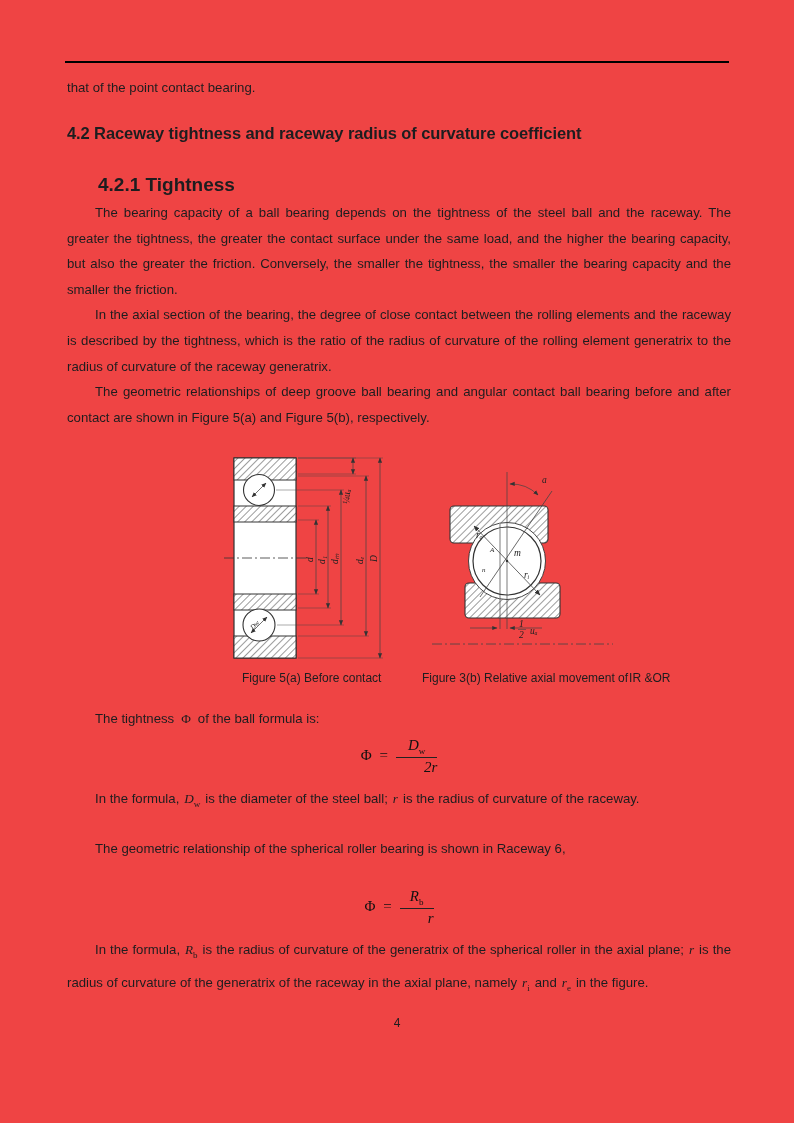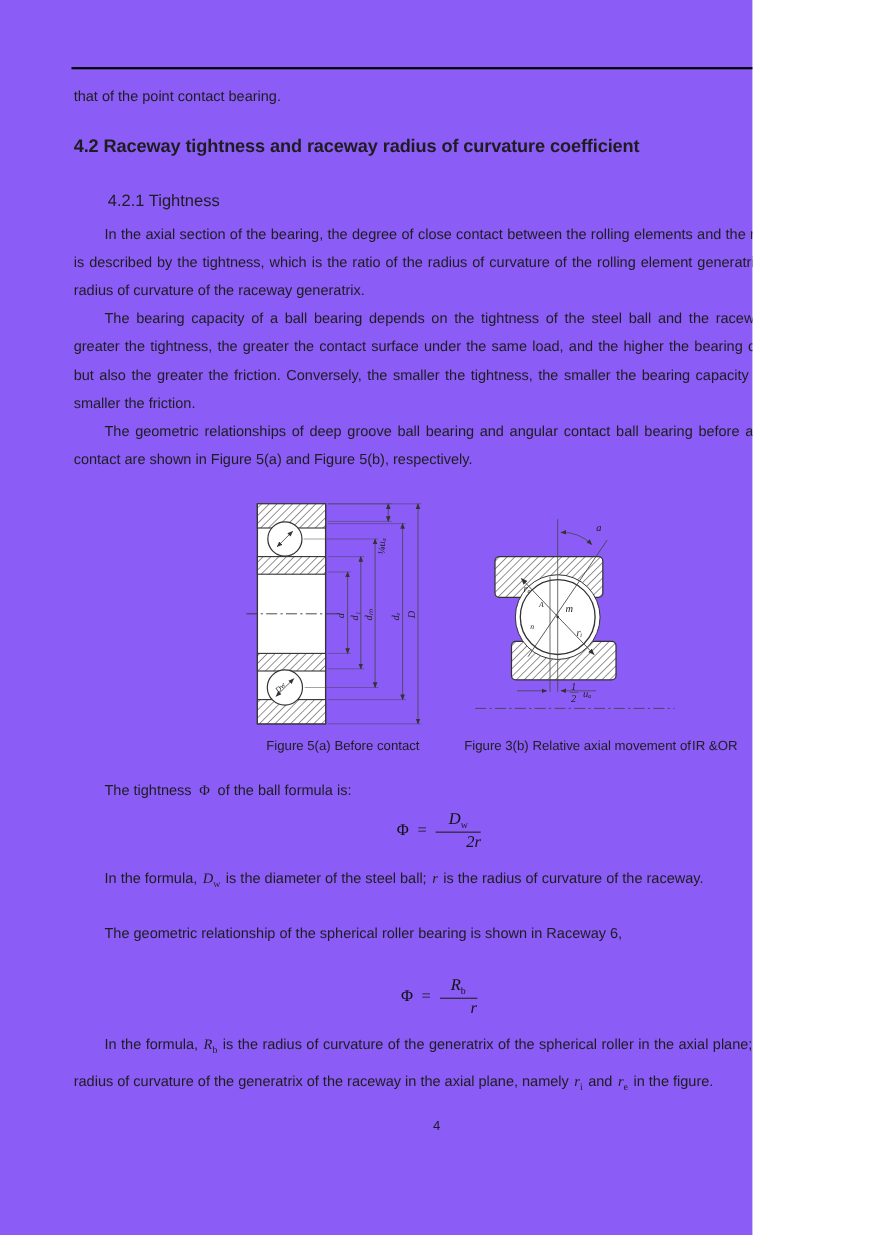--- a/index.html
+++ b/index.html
@@ -1,21 +1,21 @@
 <!DOCTYPE html>
 <html><head>
 <meta charset="utf-8">
 <style>
   html,body{margin:0;padding:0;background:#fff;}
-  .page{position:relative;width:684px;height:1123px;background:#8b5cf6;overflow:hidden;
+  .page{position:relative;width:794px;height:1123px;background:#ef4444;overflow:hidden;
         font-family:"Liberation Sans",sans-serif;color:#1d1d1f;}
   .rule{position:absolute;left:65px;top:61px;width:664px;height:2px;background:#000;}
   .intro{position:absolute;left:67px;top:80px;width:664px;font-size:13.2px;}
   .h1{position:absolute;left:67px;top:124px;width:680px;font-size:16.5px;font-weight:bold;letter-spacing:-0.1px;}
-  .h2{position:absolute;left:98px;top:174px;font-size:15px;font-weight:normal;}
+  .h2{position:absolute;left:98px;top:174px;font-size:19px;font-weight:bold;}
   .flow{position:absolute;left:67px;top:200px;width:664px;font-size:13.2px;line-height:25.6px;
         text-align:justify;text-align-last:left;}
   .flow p{margin:0;text-indent:28px;}
   .mi{font-family:"Liberation Serif",serif;font-style:italic;margin:0 5px;}
   .mi sub{font-style:normal;font-size:9px;}
   .phi{font-family:"Liberation Serif",serif;font-style:normal;margin:0 7px;}
   .figA{position:absolute;left:222px;top:452px;}
   .figB{position:absolute;left:430px;top:466px;}
   .caprow{position:absolute;left:0;top:671px;width:794px;font-size:12px;}
   .capA{position:absolute;left:242px;}
@@ -42,22 +42,22 @@
 <div class="page">
 
   <div class="rule"></div>
 
   <div class="intro">that of the point contact bearing.</div>
 
   <div class="h1">4.2 Raceway tightness and raceway radius of curvature coefficient</div>
   <div class="h2">4.2.1 Tightness</div>
 
   <div class="flow">
+    <p>The bearing capacity of a ball bearing depends on the tightness of the steel ball and the raceway. The greater the tightness, the greater the contact surface under the same load, and the higher the bearing capacity, but also the greater the friction. Conversely, the smaller the tightness, the smaller the bearing capacity and the smaller the friction.</p>
     <p>In the axial section of the bearing, the degree of close contact between the rolling elements and the raceway is described by the tightness, which is the ratio of the radius of curvature of the rolling element generatrix to the radius of curvature of the raceway generatrix.</p>
-    <p>The bearing capacity of a ball bearing depends on the tightness of the steel ball and the raceway. The greater the tightness, the greater the contact surface under the same load, and the higher the bearing capacity, but also the greater the friction. Conversely, the smaller the tightness, the smaller the bearing capacity and the smaller the friction.</p>
     <p>The geometric relationships of deep groove ball bearing and angular contact ball bearing before and after contact are shown in Figure 5(a) and Figure 5(b), respectively.</p>
   </div>
 
   <svg class="figA" width="170" height="217" viewBox="0 0 170 217">
     <defs>
       <pattern id="hatch" width="5" height="5" patternUnits="userSpaceOnUse" patternTransform="rotate(45)">
         <rect width="5" height="5" fill="#fff"></rect>
         <line x1="0" y1="0" x2="0" y2="5" stroke="#3a3a3a" stroke-width="1"></line>
       </pattern>
       <marker id="arr" viewBox="0 0 10 10" refX="9" refY="5" markerWidth="7.5" markerHeight="7.5" orient="auto-start-reverse">

